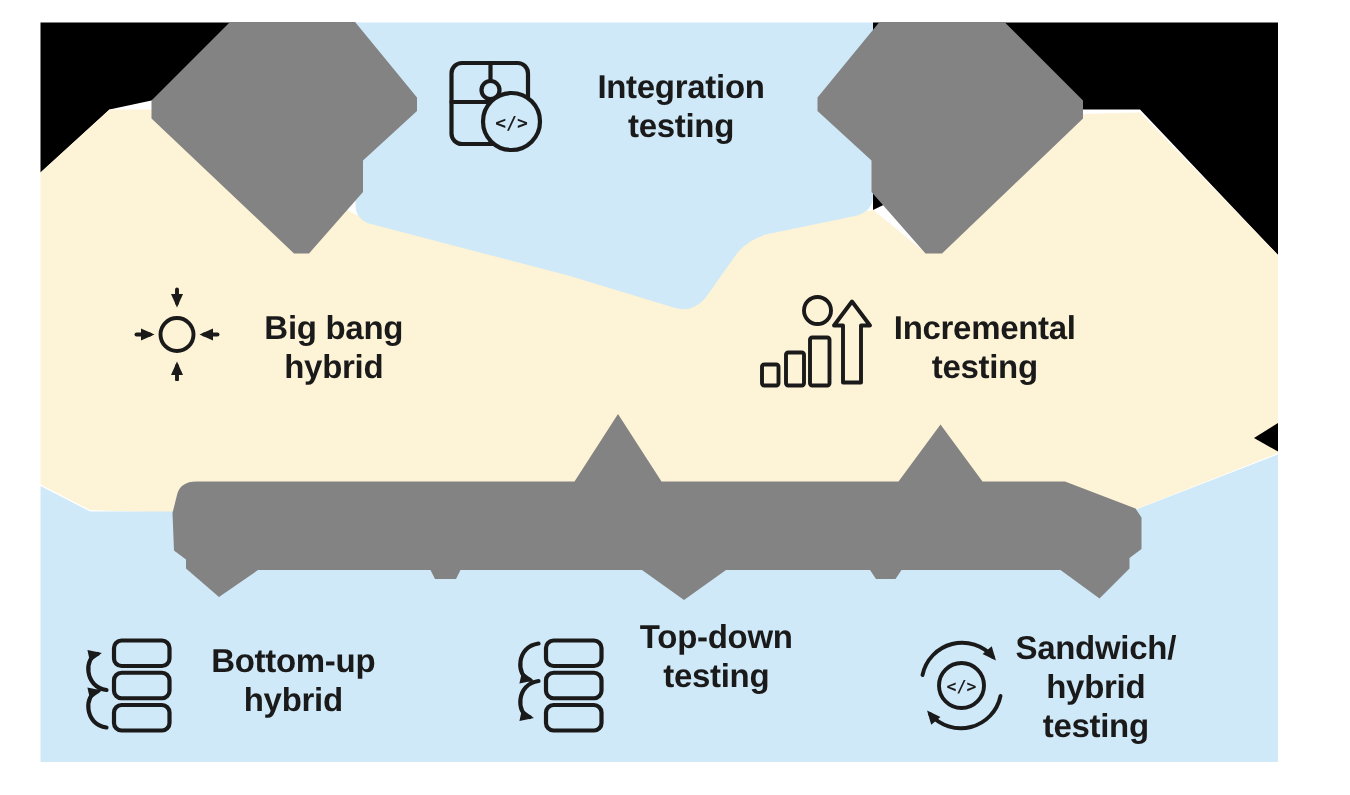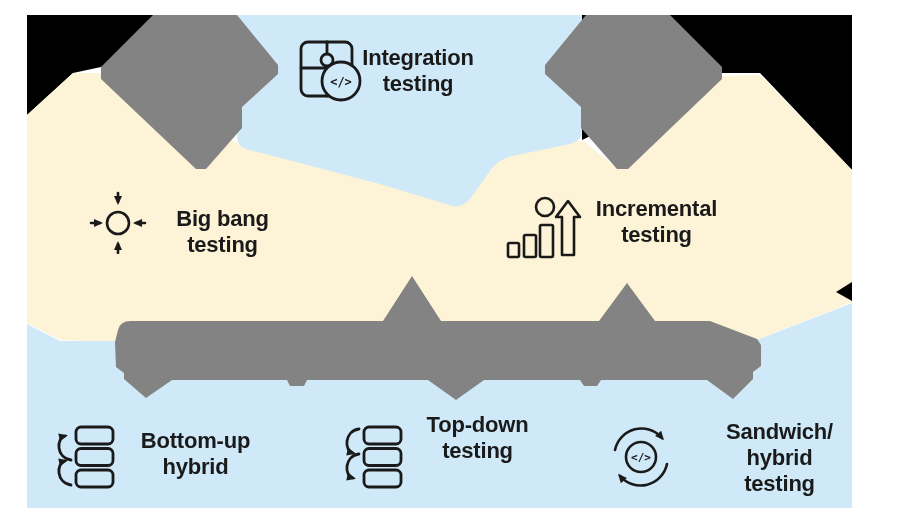--- a/index.html
+++ b/index.html
@@ -61,49 +61,49 @@
     <svg class="icon" style="left:290px;top:32px" width="78" height="72" viewBox="0 0 78 72">
       <g stroke="#1a1a1a" stroke-width="2.8" fill="none" stroke-linejoin="round" stroke-linecap="round">
         <rect x="11" y="10" width="51" height="54" rx="7"></rect>
         <path d="M37,10 V64"></path>
         <path d="M11,36 H62"></path>
         <circle cx="37" cy="28" r="6" fill="#cfe9f8"></circle>
         <circle cx="51" cy="49" r="19" fill="#cfe9f8"></circle>
       </g>
       <text class="code-glyph" x="51" y="54" font-size="12" text-anchor="middle" fill="#1a1a1a">&lt;/&gt;</text>
     </svg>
-    <div class="label" style="left:333px;top:45px;width:170px">Integration
+    <div class="label" style="left:369px;top:45px;width:170px">Integration
 testing</div>
   </div>
 
   <div class="item">
     <svg class="icon" style="left:86px;top:190px" width="64" height="64" viewBox="0 0 64 64">
       <g stroke="#1a1a1a" stroke-width="2.6" fill="none" stroke-linecap="round">
         <circle cx="32" cy="33" r="11"></circle>
         <path d="M32,3 V12" marker-end="url(#ah1)"></path>
         <path d="M32,63 V54" marker-end="url(#ah1)"></path>
         <path d="M5,33 H14" marker-end="url(#ah1)"></path>
         <path d="M59,33 H50" marker-end="url(#ah1)"></path>
       </g>
     </svg>
     <div class="label" style="left:140px;top:206px;width:165px">Big bang
-testing</div>
+hybrid</div>
   </div>
 
   <div class="item">
     <svg class="icon" style="left:505px;top:196px" width="78" height="64" viewBox="0 0 78 64">
       <g stroke="#1a1a1a" stroke-width="2.6" fill="none" stroke-linejoin="round" stroke-linecap="round">
         <circle cx="40" cy="11" r="9"></circle>
         <rect x="3" y="47" width="11" height="14" rx="1.5"></rect>
         <rect x="19" y="39" width="12" height="22" rx="1.5"></rect>
         <rect x="35" y="29" width="13" height="32" rx="1.5"></rect>
         <path d="M63,5 L75,21 H69 V59 H57 V21 H51 Z"></path>
       </g>
     </svg>
-    <div class="label" style="left:574px;top:196px;width:165px">Incremental
+    <div class="label" style="left:574px;top:206px;width:165px">Incremental
 testing</div>
   </div>
 
   <div class="item">
     <svg class="icon" style="left:50px;top:424px" width="66" height="66" viewBox="0 0 66 66">
       <g stroke="#1a1a1a" stroke-width="2.8" fill="none" stroke-linejoin="round" stroke-linecap="round">
         <rect x="26" y="3" width="37" height="17" rx="5"></rect>
         <rect x="26" y="24.5" width="37" height="17" rx="5"></rect>
         <rect x="26" y="46" width="37" height="17" rx="5"></rect>
         <path d="M21,36 C6,34 6,14 15,12" marker-end="url(#ah1)"></path>
@@ -130,18 +130,18 @@
 
   <div class="item">
     <svg class="icon" style="left:606px;top:422px" width="70" height="68" viewBox="0 0 70 68">
       <g stroke="#1a1a1a" stroke-width="2.6" fill="none" stroke-linecap="round">
         <circle cx="35" cy="35" r="15"></circle>
         <path d="M9,28 A27,27 0 0 1 56,16" marker-end="url(#ah1)"></path>
         <path d="M61,42 A27,27 0 0 1 14,54" marker-end="url(#ah1)"></path>
       </g>
       <text class="code-glyph" x="35" y="39" font-size="11" text-anchor="middle" fill="#1a1a1a">&lt;/&gt;</text>
     </svg>
-    <div class="label" style="left:697px;top:419px;width:165px">Sandwich/
+    <div class="label" style="left:648px;top:419px;width:165px">Sandwich/
 hybrid
 testing</div>
   </div>
 
 </div>
 
 </body></html>

